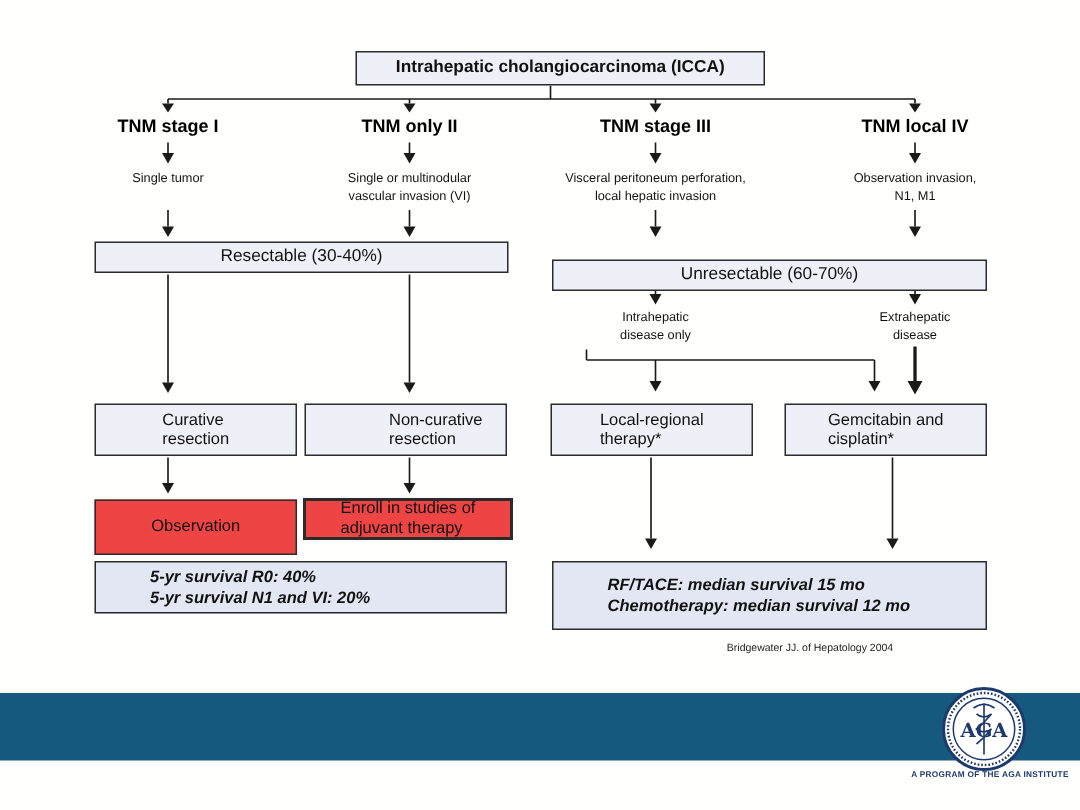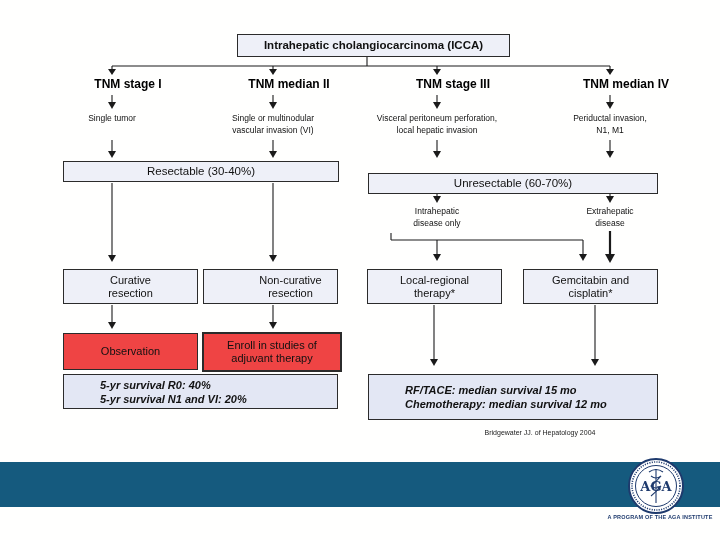--- a/index.html
+++ b/index.html
@@ -12,35 +12,35 @@
   .slide{position:absolute;left:0;top:0;width:720px;height:540px;}
   svg.connectors{position:absolute;left:0;top:0;width:720px;height:540px;pointer-events:none;}
   .cline{stroke:var(--line-color,#1a1a1a);stroke-width:1.1;fill:none;}
   .cline.bold{stroke-width:2.2;}
   .ahead{fill:var(--line-color,#1a1a1a);stroke:none;}
 
   .box{
     position:absolute;box-sizing:border-box;
     border:1.5px solid #2b2b2b;background:var(--box-fill,#eef0f8);
     display:flex;align-items:center;justify-content:center;
-    text-align:center;font-size:11px;line-height:13px;
+    text-align:left;font-size:11px;line-height:13px;
     white-space:pre-line;
   }
   .box.title{font-weight:bold;font-size:11.5px;}
   .box.wide{font-size:11.5px;}
   .box.white{background:#ef4444;}
   .box.enroll{border-width:2px;}
   .box.lavender{
     background:var(--hl-fill,#e3e7f4);font-weight:bold;
     justify-content:flex-start;text-align:left;
     padding-left:36px;line-height:14px;font-style:italic;
   }
   .colhead{
     position:absolute;transform:translateX(-50%);
-    font-weight:bold;font-size:12px;color:#000;white-space:nowrap;margin-left:16px;
+    font-weight:bold;font-size:12px;color:#000;white-space:nowrap;
   }
   .desc{
     position:absolute;transform:translateX(-50%);
     font-size:8.5px;line-height:12px;text-align:center;white-space:pre-line;
   }
   .citation{
     position:absolute;left:460px;top:429px;width:160px;
     font-size:7px;text-align:center;color:#222;
   }
   .footer-bar{
@@ -118,51 +118,51 @@
 
     <path class="cline" d="M434 305 V359"></path>
       <polygon class="ahead" points="430,359 438,359 434,366"></polygon>
     <path class="cline" d="M595 305 V359"></path>
       <polygon class="ahead" points="591,359 599,359 595,366"></polygon>
   </svg>
 
   <div class="box title" style="left:237px;top:34px;width:273px;height:23px;">Intrahepatic cholangiocarcinoma (ICCA)</div>
 
   <div class="colhead" style="left:112px;top:77px;">TNM stage I</div>
-  <div class="colhead" style="left:273px;top:77px;">TNM median II</div>
+  <div class="colhead" style="left:273px;top:77px;">TNM only II</div>
   <div class="colhead" style="left:437px;top:77px;">TNM stage III</div>
-  <div class="colhead" style="left:610px;top:77px;">TNM median IV</div>
+  <div class="colhead" style="left:610px;top:77px;">TNM local IV</div>
 
   <div class="desc" style="left:112px;top:112px;">Single tumor</div>
   <div class="desc" style="left:273px;top:112px;">Single or multinodular
 vascular invasion (VI)</div>
   <div class="desc" style="left:437px;top:112px;">Visceral peritoneum perforation,
 local hepatic invasion</div>
-  <div class="desc" style="left:610px;top:112px;">Periductal invasion,
+  <div class="desc" style="left:610px;top:112px;">Observation invasion,
 N1, M1</div>
 
   <div class="box wide" style="left:63px;top:161px;width:276px;height:21px;">Resectable (30-40%)</div>
   <div class="box wide" style="left:368px;top:161px;width:290px;height:21px;margin-top:12px;">Unresectable (60-70%)</div>
 
   <div class="desc" style="left:437px;top:205px;">Intrahepatic
 disease only</div>
   <div class="desc" style="left:610px;top:205px;">Extrahepatic
 disease</div>
 
   <div class="box" style="left:63px;top:269px;width:135px;height:35px;">Curative
 resection</div>
   <div class="box" style="left:203px;top:269px;width:135px;height:35px;padding-left:40px;">Non-curative
 resection</div>
   <div class="box" style="left:367px;top:269px;width:135px;height:35px;">Local-regional
 therapy*</div>
   <div class="box" style="left:523px;top:269px;width:135px;height:35px;">Gemcitabin and
 cisplatin*</div>
 
   <div class="box white" style="left:63px;top:333px;width:135px;height:37px;">Observation</div>
-  <div class="box white enroll" style="left:202px;top:332px;width:140px;height:40px;">Enroll in studies of
+  <div class="box white enroll" style="left:202px;top:332px;width:140px;height:28px;">Enroll in studies of
 adjuvant therapy</div>
 
   <div class="box lavender" style="left:63px;top:374px;width:275px;height:35px;">5-yr survival R0: 40%
 5-yr survival N1 and VI: 20%</div>
   <div class="box lavender" style="left:368px;top:374px;width:290px;height:46px;">RF/TACE: median survival 15 mo
 Chemotherapy: median survival 12 mo</div>
 
   <div class="citation">Bridgewater JJ. of Hepatology 2004</div>
 
   <div class="footer-bar"></div>

